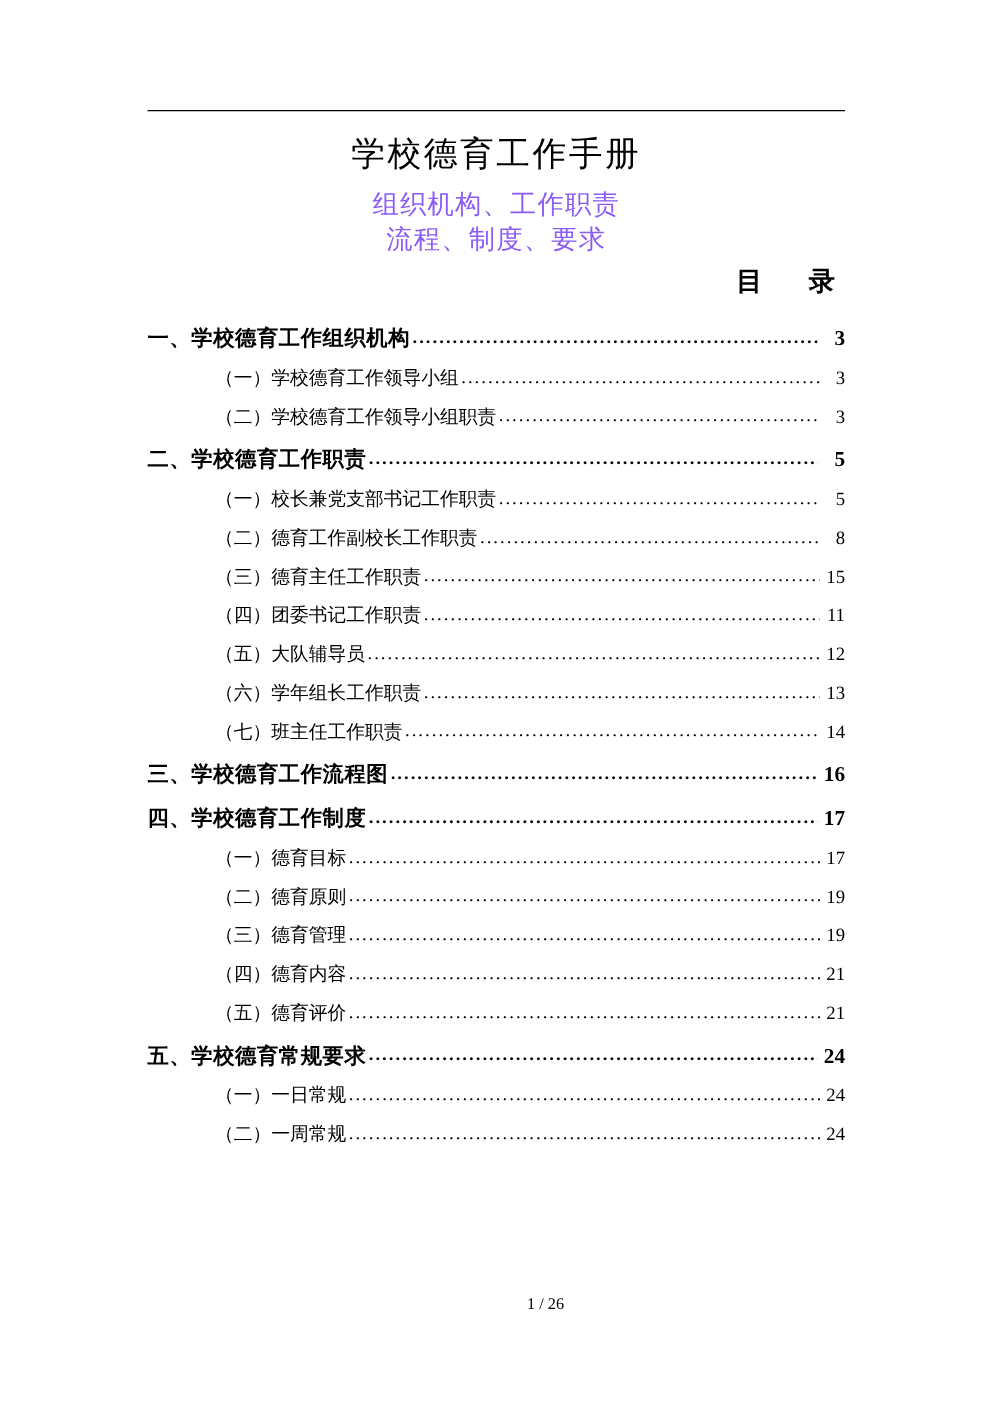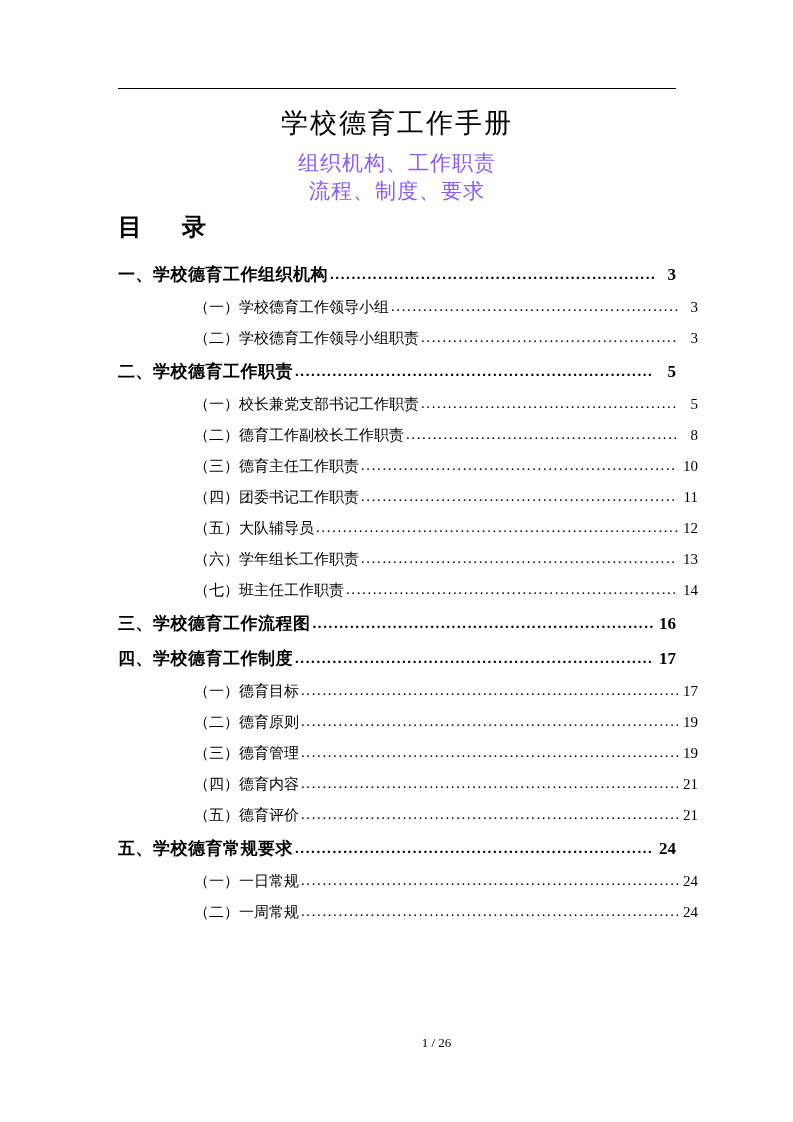--- a/index.html
+++ b/index.html
@@ -41,22 +41,22 @@
     line-height: 1.25;
   }
   .doc-subtitle {
     text-align: center;
     color: #8b5cf6;
     font-size: 21px;
     line-height: 1.35;
     letter-spacing: 1px;
   }
   .toc-heading {
-    text-align: left;
-    font-size: 24px;
+    text-align: right;
+    font-size: 21px;
     letter-spacing: 8px;
     margin: 6px 0 14px 0;
     font-weight: bold;
   }
   .toc {
     margin: 0;
     padding: 0;
   }
   .toc-entry {
     display: flex;
@@ -91,21 +91,21 @@
   .toc-entry.level1 .label {
     letter-spacing: 0.5px;
   }
   .toc-entry.level1 .page-num {
     min-width: 20px;
   }
   
   .toc-entry.level2 {
     font-size: 15px;
     padding: 8px 0 8px 0;
-    margin-left: 76px;
+    margin-left: 54px;
     width: calc(100% - 54px);
   }
   .toc-entry.level2 .page-num {
     min-width: 18px;
   }
   .footer {
     position: absolute;
     left: 0;
     top: 1035px;
     width: 793px;
@@ -159,21 +159,21 @@
           <span class="page-num">5</span>
         </div>
         <div class="toc-entry level2">
           <span class="label">（二）德育工作副校长工作职责</span>
           <span class="leader">.........................................................................................</span>
           <span class="page-num">8</span>
         </div>
         <div class="toc-entry level2">
           <span class="label">（三）德育主任工作职责</span>
           <span class="leader">.........................................................................................</span>
-          <span class="page-num">10</span>
+          <span class="page-num">15</span>
         </div>
         <div class="toc-entry level2">
           <span class="label">（四）团委书记工作职责</span>
           <span class="leader">.........................................................................................</span>
           <span class="page-num">11</span>
         </div>
         <div class="toc-entry level2">
           <span class="label">（五）大队辅导员</span>
           <span class="leader">.........................................................................................</span>
           <span class="page-num">12</span>

